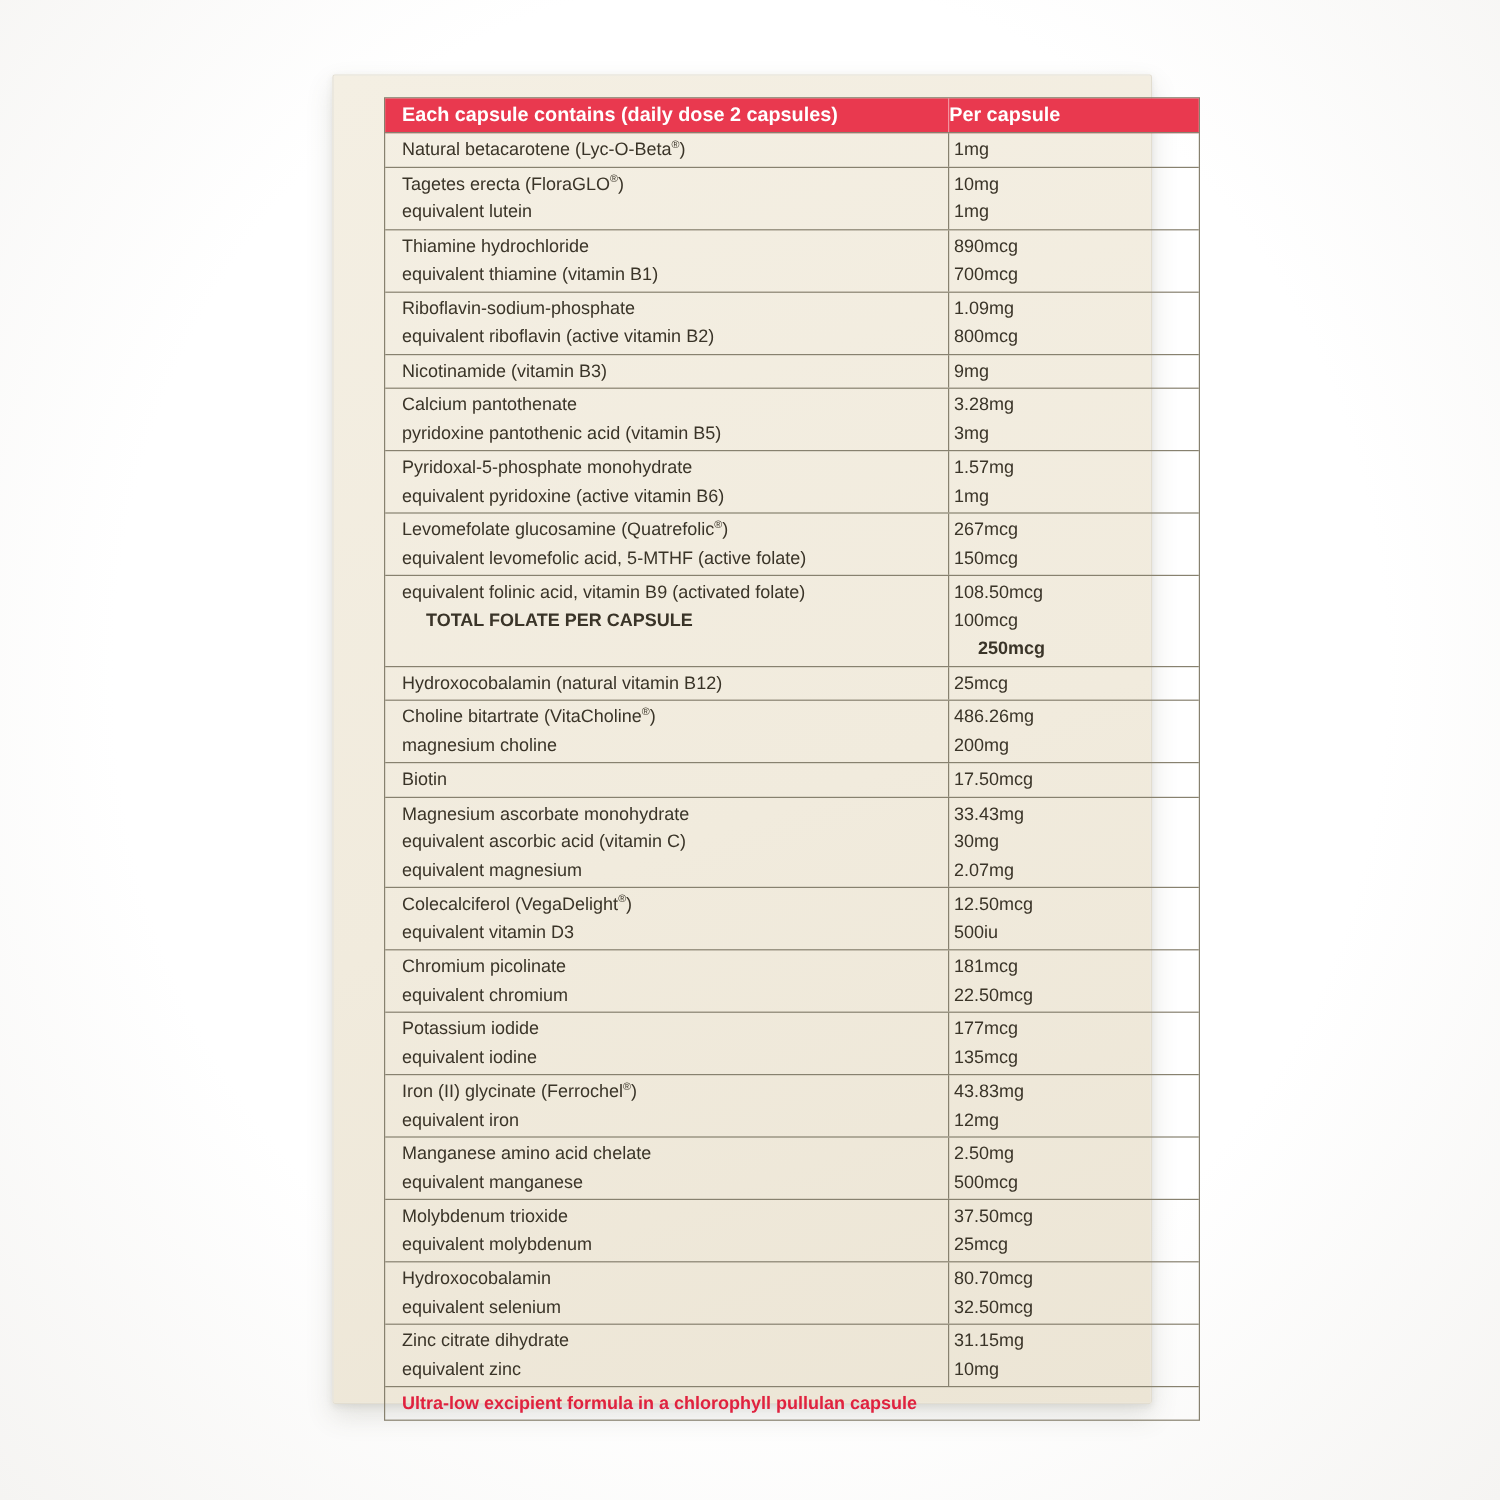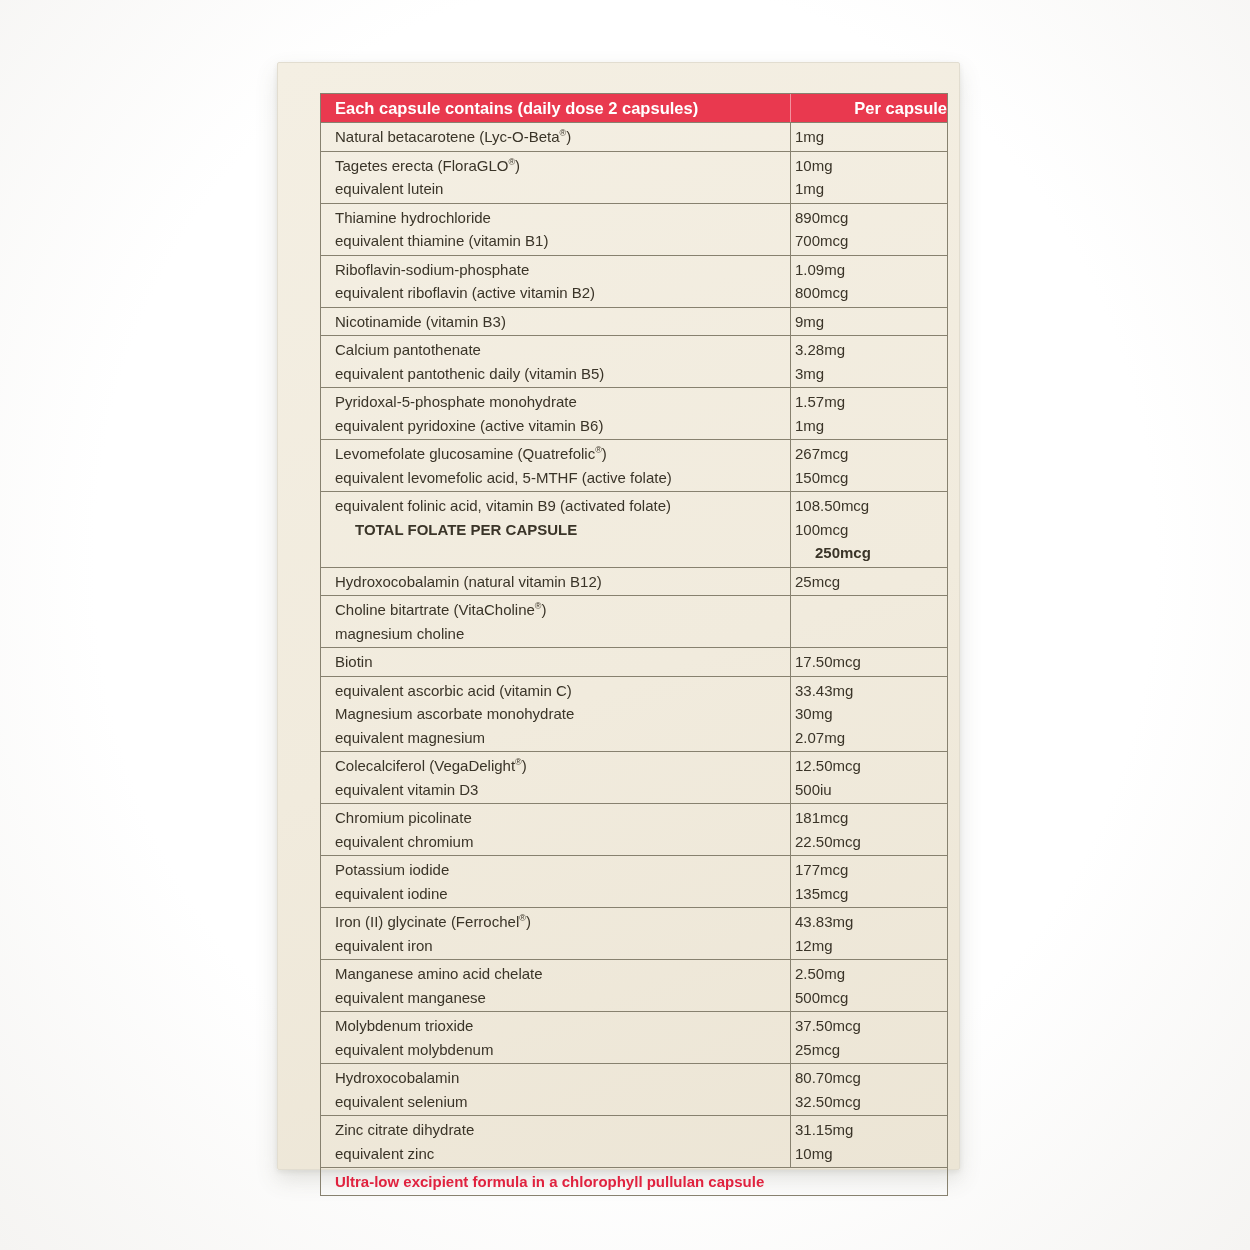--- a/index.html
+++ b/index.html
@@ -23,22 +23,22 @@
     width: 681px;
     height: 1106px;
     background: linear-gradient(160deg, #f4efe3 0%, #f1ebdd 55%, #ece5d5 100%);
     border: 1px solid #e2ddd0;
     border-radius: 2px;
     box-shadow: 0 10px 22px rgba(90,85,70,0.16), 0 2px 5px rgba(90,85,70,0.10);
   }
   .ing-table {
     position: absolute;
     left: 42px;
-    top: 30px;
-    width: 628px;
+    top: 18px;
+    width: 680px;
     border: 1px solid #87816f;
     box-sizing: border-box;
     color: #3a3428;
   }
   .thead {
     display: flex;
     background: #e9394f;
     border-bottom: 1px solid #87816f;
   }
   .thead .th {
@@ -49,21 +49,21 @@
     padding: 1px 0;
   }
   .th-left {
     flex: 0 0 470px;
     box-sizing: border-box;
     padding-left: 14px !important;
     border-right: 1px solid rgba(255,255,255,0.45);
   }
   .th-right {
     flex: 1;
-    text-align: right;
+    text-align: left;
   }
   .row {
     display: flex;
     border-bottom: 1px solid #87816f;
   }
   .col-l {
     flex: 0 0 470px;
     box-sizing: border-box;
     border-right: 1px solid #87816f;
     padding: 2px 2px 2px 14px;
@@ -148,21 +148,21 @@
             <div class="col-l">
               <div class="line">Nicotinamide (vitamin B3)</div>
             </div>
             <div class="col-r">
               <div class="line">9mg</div>
             </div>
           </div>
           <div class="row">
             <div class="col-l">
               <div class="line">Calcium pantothenate</div>
-              <div class="line">equivalent pantothenic daily (vitamin B5)</div>
+              <div class="line">pyridoxine pantothenic acid (vitamin B5)</div>
             </div>
             <div class="col-r">
               <div class="line">3.28mg</div>
               <div class="line">3mg</div>
             </div>
           </div>
           <div class="row">
             <div class="col-l">
               <div class="line">Pyridoxal-5-phosphate monohydrate</div>
               <div class="line">equivalent pyridoxine (active vitamin B6)</div>
@@ -199,33 +199,37 @@
             </div>
             <div class="col-r">
               <div class="line">25mcg</div>
             </div>
           </div>
           <div class="row">
             <div class="col-l">
               <div class="line">Choline bitartrate (VitaCholine<sup>®</sup>)</div>
               <div class="line">magnesium choline</div>
             </div>
+            <div class="col-r">
+              <div class="line">486.26mg</div>
+              <div class="line">200mg</div>
+            </div>
           </div>
           <div class="row">
             <div class="col-l">
               <div class="line">Biotin</div>
             </div>
             <div class="col-r">
               <div class="line">17.50mcg</div>
             </div>
           </div>
           <div class="row">
             <div class="col-l">
+              <div class="line">Magnesium ascorbate monohydrate</div>
               <div class="line">equivalent ascorbic acid (vitamin C)</div>
-              <div class="line">Magnesium ascorbate monohydrate</div>
               <div class="line">equivalent magnesium</div>
             </div>
             <div class="col-r">
               <div class="line">33.43mg</div>
               <div class="line">30mg</div>
               <div class="line">2.07mg</div>
             </div>
           </div>
           <div class="row">
             <div class="col-l">

